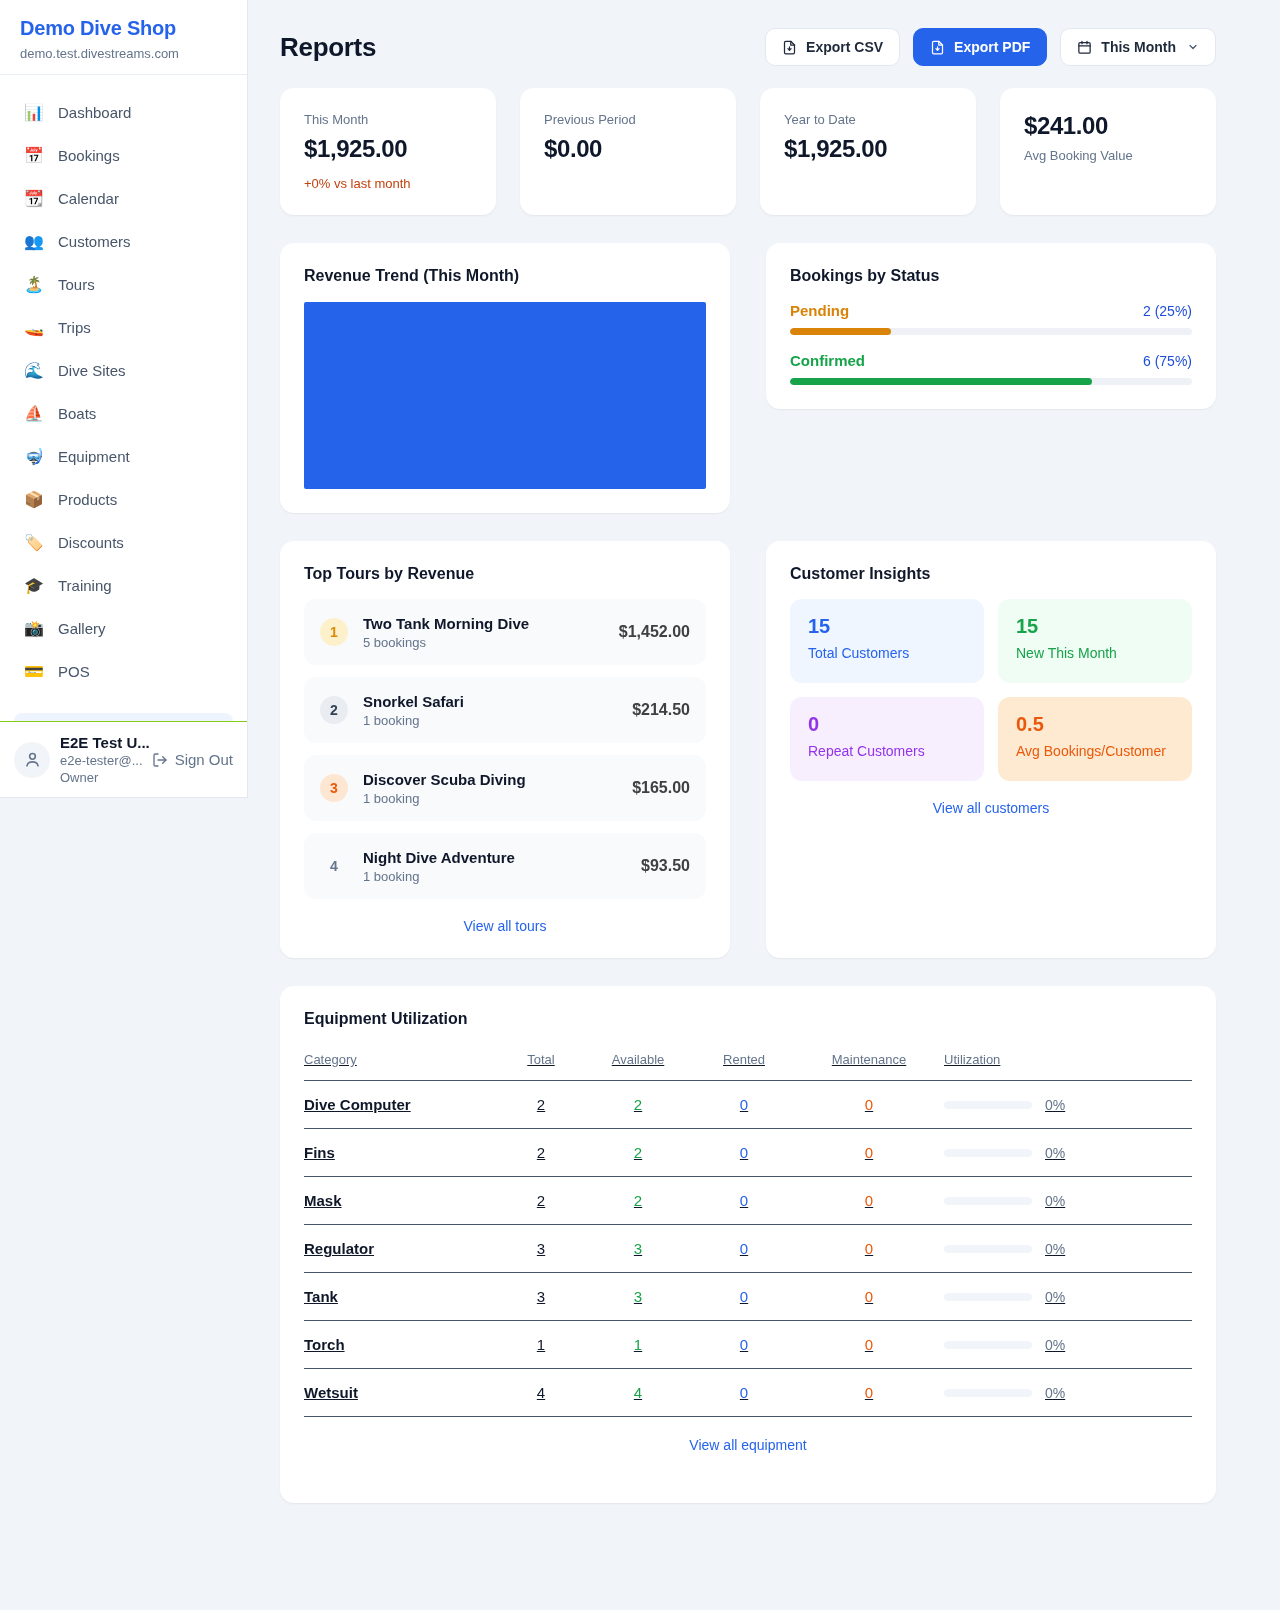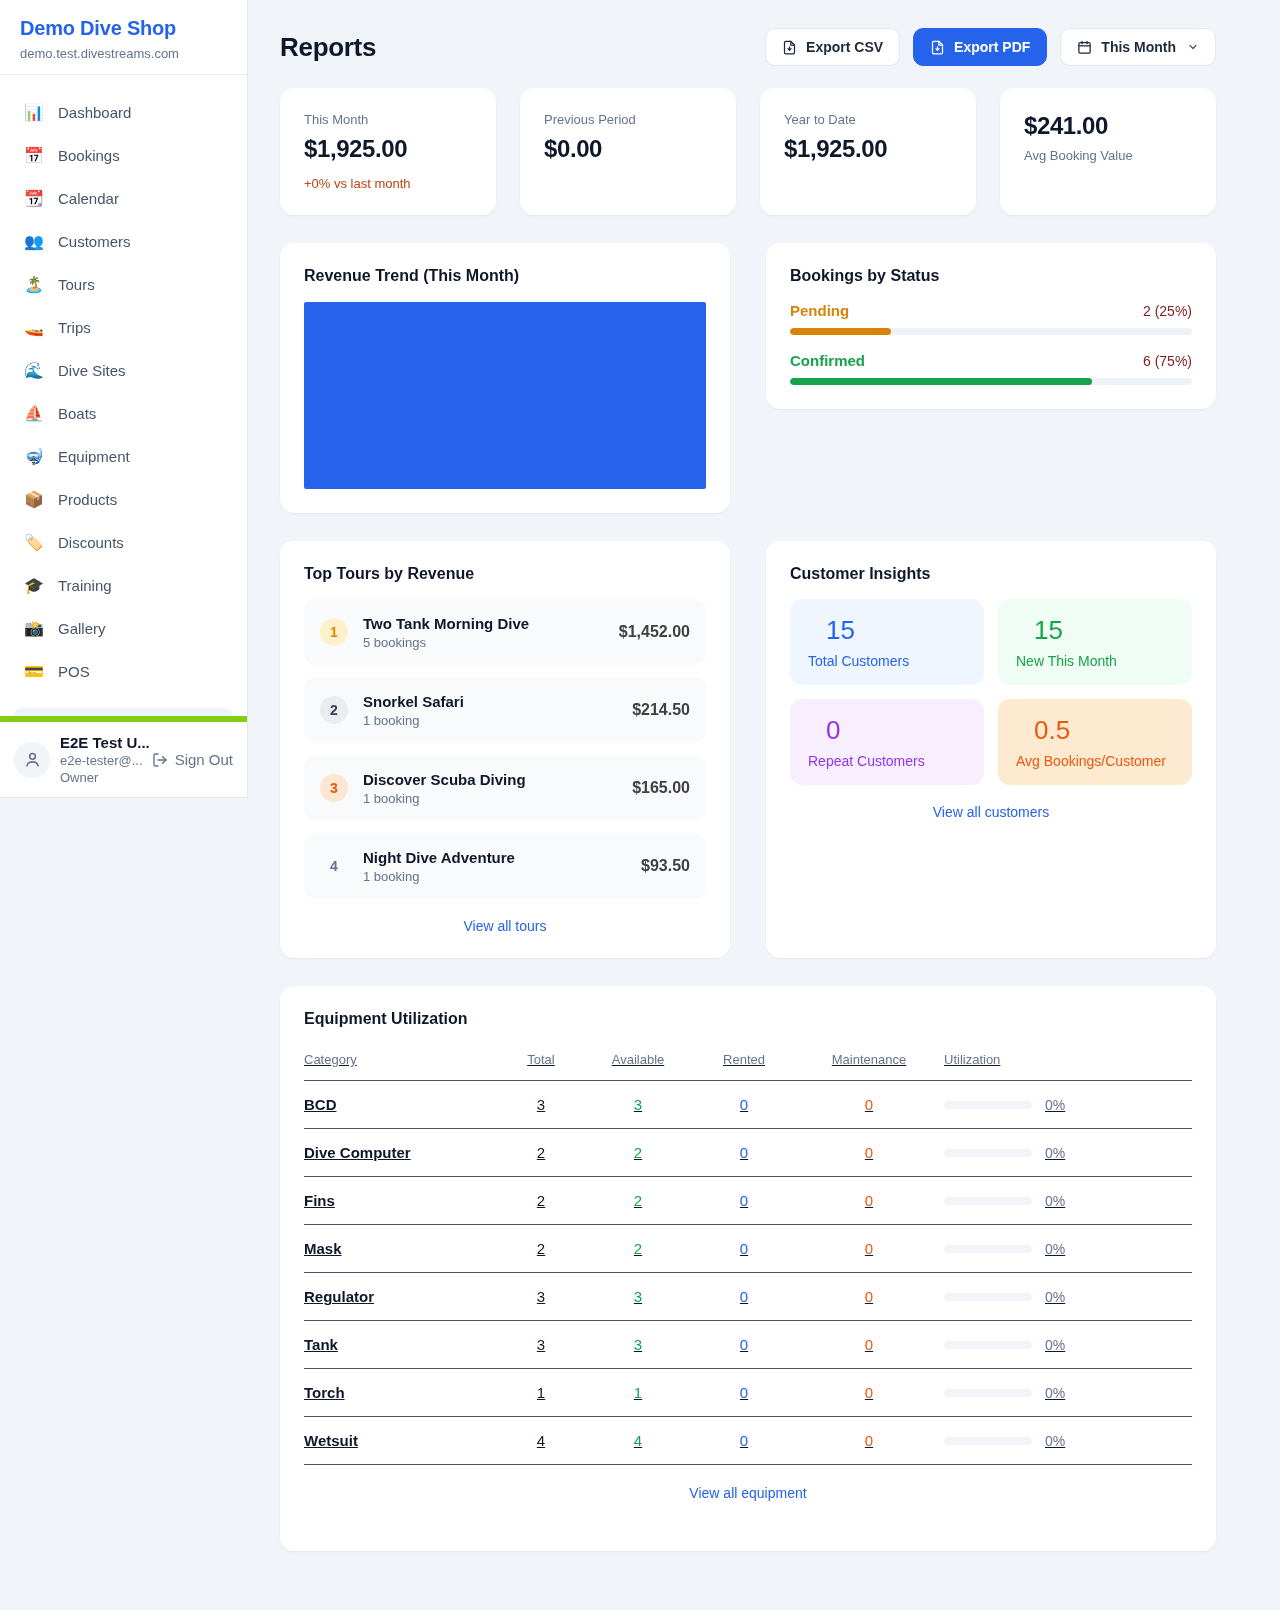--- a/index.html
+++ b/index.html
@@ -14,21 +14,21 @@
     border-right:1px solid #e2e8f0;border-bottom:1px solid #e2e8f0;box-sizing:border-box;
     display:flex;flex-direction:column;}
   .brand{padding:17px 20px 13px;border-bottom:1px solid #e8edf3;}
   .brand-name{font-size:20px;font-weight:700;color:#2563eb;letter-spacing:-.2px;}
   .brand-domain{font-size:13px;color:#64748b;margin-top:6px;}
   .nav{padding:16px 14px 0;flex:1;}
   .nav-item{display:flex;align-items:center;height:43px;padding:0 10px;border-radius:10px;cursor:pointer;}
   .nav-icon{width:26px;font-size:16px;line-height:1;text-align:left;}
   .nav-label{font-size:15px;color:#475569;margin-left:8px;}
   .active-sliver{height:8px;margin:0 14px;background:#eef4fe;border-radius:10px 10px 0 0;}
-  .user{border-top:6px solid #84cc16;padding:12px 14px;display:flex;align-items:center;gap:10px;}
+  .user{border-top:1px solid #84cc16;padding:12px 14px;display:flex;align-items:center;gap:10px;}
   .avatar{width:36px;height:36px;border-radius:50%;background:#f1f5f9;flex:none;
     display:flex;align-items:center;justify-content:center;}
   .user-info{flex:1;min-width:0;}
   .user-name{font-size:15px;font-weight:700;white-space:nowrap;}
   .user-email,.user-role{font-size:13px;color:#64748b;margin-top:2px;white-space:nowrap;}
   .signout{display:flex;align-items:center;gap:7px;color:#64748b;font-size:15px;cursor:pointer;white-space:nowrap;}
   
   .main{margin-left:248px;padding:28px 64px 0 32px;box-sizing:border-box;}
   .page-header{display:flex;align-items:center;justify-content:space-between;margin-bottom:22px;}
   .page-title{font-size:26px;font-weight:800;letter-spacing:-.3px;}
@@ -48,36 +48,36 @@
   .stat-value-first{font-size:24px;font-weight:800;letter-spacing:-.4px;}
   .stat-label-after{font-size:13px;color:#64748b;margin-top:8px;}
   .row2{display:grid;grid-template-columns:1fr 1fr;gap:36px;margin-top:28px;}
   .row2.top-align{align-items:start;}
   .section-title{font-size:16px;font-weight:700;}
   .chart-block{height:187px;margin-top:17px;border-radius:2px;}
   
   .status-row{margin-top:17px;}
   .status-head{display:flex;justify-content:space-between;align-items:baseline;}
   .status-label{font-size:15px;font-weight:700;}
-  .status-count{font-size:14px;color:#7f1d1d;}
+  .status-count{font-size:14px;color:#1d4ed8;}
   .track{height:7px;background:#eef2f7;border-radius:99px;margin-top:9px;overflow:hidden;}
   .fill{height:100%;border-radius:99px;}
   
   .tour-list{margin-top:16px;display:flex;flex-direction:column;gap:12px;}
   .tour-row{background:#f8fafc;border-radius:12px;padding:12px 16px;display:flex;align-items:center;min-height:42px;}
   .rank{width:28px;height:28px;border-radius:50%;display:flex;align-items:center;justify-content:center;
     font-size:14px;font-weight:700;margin-right:15px;flex:none;}
   .tour-name{font-size:15px;font-weight:700;}
   .tour-sub{font-size:13px;color:#64748b;margin-top:3px;}
   .tour-amount{margin-left:auto;font-size:16px;font-weight:700;color:#404040;padding-left:12px;}
   .view-link{display:block;text-align:center;color:#2563eb;font-size:14px;margin-top:19px;cursor:pointer;}
   
   .tiles{margin-top:16px;display:grid;grid-template-columns:1fr 1fr;gap:14px;}
   .tile{border-radius:12px;padding:16px 18px;min-height:84px;box-sizing:border-box;}
-  .tile-value{font-size:26px;font-weight:400;margin-left:18px;}
+  .tile-value{font-size:20px;font-weight:700;}
   .tile-label{font-size:14px;font-weight:500;margin-top:7px;}
   
   .equip{margin-top:28px;margin-bottom:32px;}
   table{width:100%;border-collapse:collapse;margin-top:14px;text-decoration:underline;}
   th{font-size:13px;color:#64748b;font-weight:400;text-align:center;padding:10px 0 13px;
     border-bottom:1px solid #475569;}
   th.cat,th.util{text-align:left;}
   td{padding:15px 0;border-bottom:1px solid #475569;font-size:15px;text-align:center;}
   td.cat{text-align:left;font-weight:700;}
   .c-avail{color:#16a34a;}
@@ -343,33 +343,20 @@
           <th class="cat">Category</th>
           <th>Total</th>
           <th>Available</th>
           <th>Rented</th>
           <th>Maintenance</th>
           <th class="util">Utilization</th>
         </tr>
       </thead>
       <tbody>
         <tr>
-          <td class="cat">BCD</td>
-          <td>3</td>
-          <td class="c-avail">3</td>
-          <td class="c-rent">0</td>
-          <td class="c-maint">0</td>
-          <td class="util">
-            <span class="util-cell">
-                <span class="util-track"></span>
-                <span class="util-text">0%</span>
-              </span>
-          </td>
-        </tr>
-        <tr>
           <td class="cat">Dive Computer</td>
           <td>2</td>
           <td class="c-avail">2</td>
           <td class="c-rent">0</td>
           <td class="c-maint">0</td>
           <td class="util">
             <span class="util-cell">
                 <span class="util-track"></span>
                 <span class="util-text">0%</span>
               </span>

